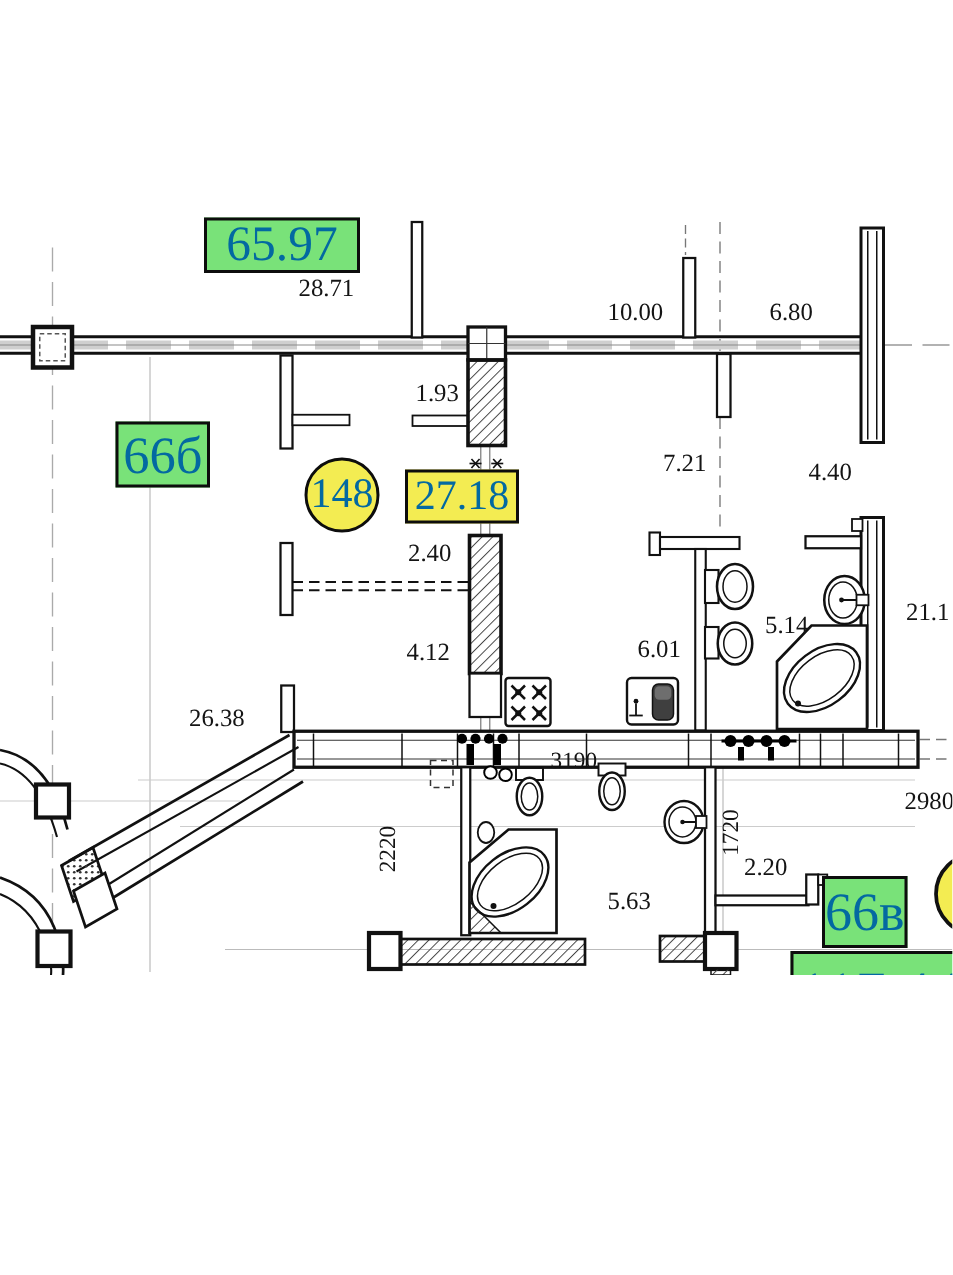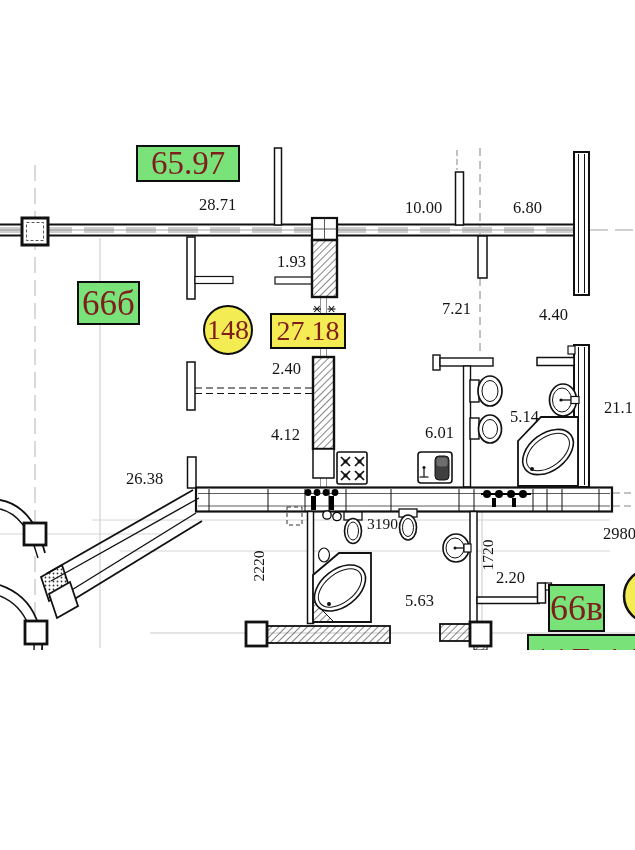--- a/index.html
+++ b/index.html
@@ -1,21 +1,21 @@
 <!DOCTYPE html>
 <html><head>
 <meta charset="utf-8">
 <style>
   html,body{margin:0;padding:0;background:#fff;}
   .screen{position:relative;width:635px;height:850px;background:#ffffff;overflow:hidden;
           font-family:"Liberation Serif",serif;}
   .plan{position:absolute;left:0;top:0;width:635px;height:650px;overflow:hidden;}
   .plan svg{position:absolute;left:0;top:0;}
   .lbl{position:absolute;display:flex;align-items:center;justify-content:center;
-       color:#7f1d1d;border:2.5px solid #0d0d0d;box-sizing:border-box;line-height:1;}
+       color:#0369a1;border:2.5px solid #0d0d0d;box-sizing:border-box;line-height:1;}
   .gbox{background:#79e279;}
   .ybox{background:#f3ec52;}
   .circle{border-radius:50%;}
   .dim{position:absolute;font-size:16.5px;color:#141414;line-height:1;white-space:nowrap;}
   .dim.rot{transform:translate(-50%,-50%) rotate(-90deg);}
 </style>
 </head>
 <body>
 
 <div class="screen">
@@ -261,33 +261,33 @@
     <circle id="edge-circle" cx="651" cy="596" r="27" fill="#f3ec52" stroke="#111" stroke-width="2.5"></circle>
   </svg>
 
   <div class="lbl gbox" style="left: 136px; top: 145px; width: 104px; height: 37px; font-size: 33px; background: rgb(121, 226, 121);">65.97</div>
   <div class="lbl gbox" style="left: 77px; top: 281px; width: 63px; height: 44px; font-size: 35px; background: rgb(121, 226, 121);">66б</div>
   <div class="lbl ybox circle" style="left: 203px; top: 305px; width: 50px; height: 50px; font-size: 28px; background: rgb(243, 236, 82);">148</div>
   <div class="lbl ybox" style="left: 270px; top: 313px; width: 76px; height: 36px; font-size: 28px; background: rgb(243, 236, 82);">27.18</div>
   <div class="lbl gbox" style="left: 548px; top: 584px; width: 57px; height: 48px; font-size: 36px; background: rgb(121, 226, 121); text-align: right;">66в</div>
   <div class="lbl gbox" style="left: 527px; top: 634px; width: 118px; height: 56px; font-size: 40px; background: rgb(121, 226, 121);">117.44</div>
 
-  <div class="dim" style="left:199px;top:197px;text-align:center;">28.71</div>
+  <div class="dim" style="left:199px;top:184px;text-align:center;">28.71</div>
   <div class="dim" style="left:405px;top:200px;">10.00</div>
   <div class="dim" style="left:513px;top:200px;">6.80</div>
   <div class="dim" style="left:277px;top:254px;">1.93</div>
   <div class="dim" style="left:442px;top:301px;">7.21</div>
   <div class="dim" style="left:519px;top:307px;margin-left:20px;">4.40</div>
   <div class="dim" style="left:272px;top:361px;">2.40</div>
   <div class="dim" style="left:271px;top:427px;">4.12</div>
   <div class="dim" style="left:510px;top:409px;">5.14</div>
   <div class="dim" style="left:425px;top:425px;">6.01</div>
   <div class="dim" style="left:604px;top:400px;">21.1</div>
   <div class="dim" style="left:126px;top:471px;">26.38</div>
-  <div class="dim" style="left:367px;top:516px;font-size:15.5px;">3190</div>
+  <div class="dim" style="left:367px;top:500px;font-size:15.5px;">3190</div>
   <div class="dim" style="left:496px;top:570px;">2.20</div>
   <div class="dim" style="left:405px;top:593px;">5.63</div>
   <div class="dim" style="left:603px;top:526px;">2980</div>
   <div class="dim rot" style="left:259px;top:566px;font-size:15.5px;">2220</div>
   <div class="dim rot" style="left:488px;top:555px;font-size:15.5px;">1720</div>
 
  </div>
 </div>
 
 </body></html>

